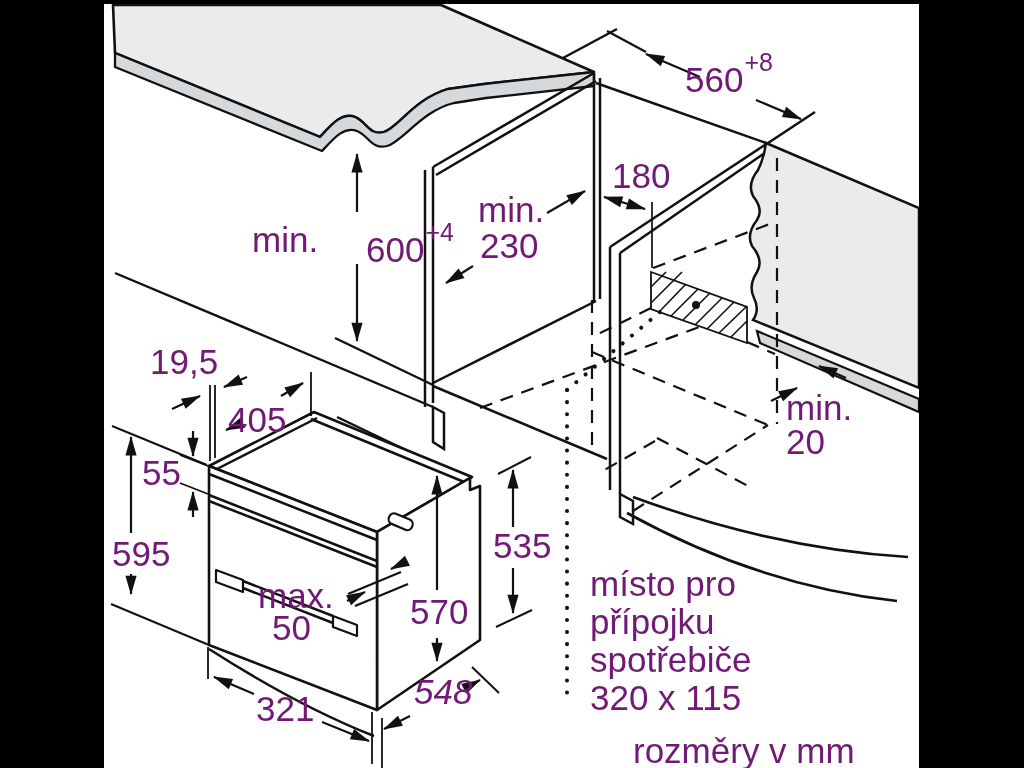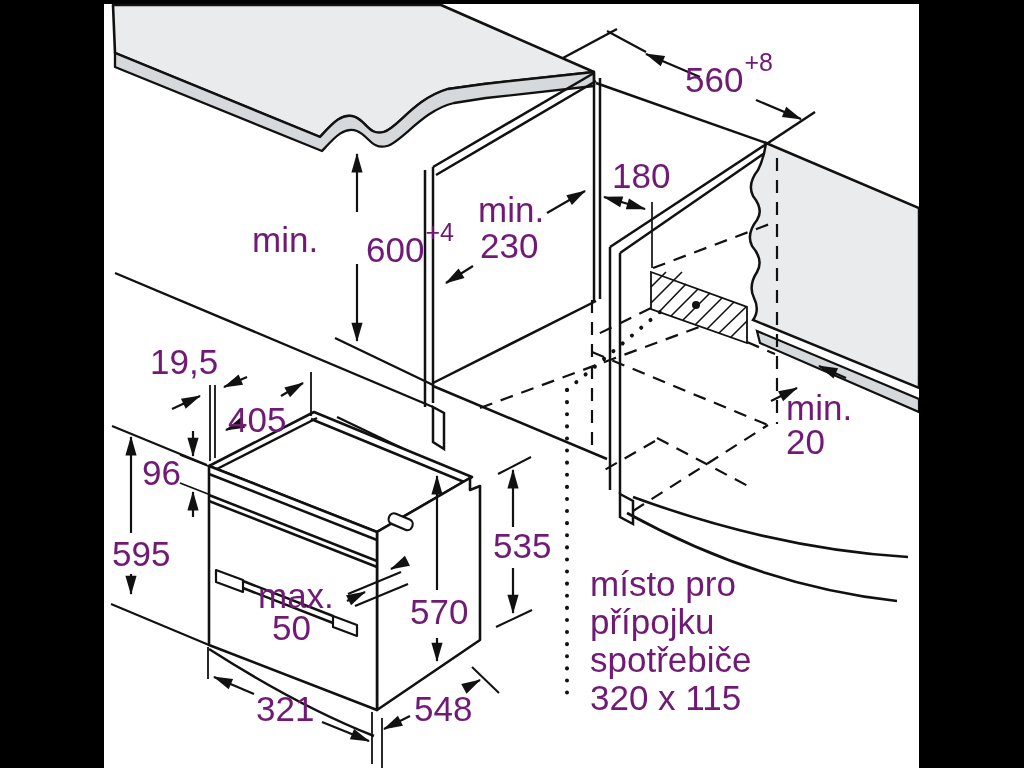--- a/index.html
+++ b/index.html
@@ -194,29 +194,30 @@
   <div class="lbl" style="left:252px;top:222px;">min.</div>
   <div class="lbl" style="left:366px;top:222px;"><span>600</span><sup>+4</sup></div>
   <div class="lbl" style="left:478px;top:192px;">min.</div>
   <div class="lbl" style="left:480px;top:228px;">230</div>
   <div class="lbl" style="left:685px;top:52px;"><span>560</span><sup>+8</sup></div>
   <div class="lbl" style="left:612px;top:158px;">180</div>
   <div class="lbl" style="left:786px;top:390px;">min.</div>
   <div class="lbl" style="left:786px;top:424px;">20</div>
   <div class="lbl" style="left:150px;top:344px;">19,5</div>
   <div class="lbl" style="left:228px;top:390px;margin-top:12px;">405</div>
-  <div class="lbl" style="left:142px;top:455px;">96</div>
+  <div class="lbl" style="left:142px;top:455px;">55</div>
   <div class="lbl" style="left:112px;top:536px;">595</div>
   <div class="lbl" style="left:258px;top:578px;">max.</div>
   <div class="lbl" style="left:272px;top:610px;">50</div>
   <div class="lbl" style="left:410px;top:594px;">570</div>
   <div class="lbl" style="left:493px;top:528px;">535</div>
   <div class="lbl" style="left:256px;top:691px;">321</div>
-  <div class="lbl" style="left:414px;top:691px;">548</div>
+  <div class="lbl" style="left:414px;top:674px;font-style:italic;">548</div>
   <div class="lbl" style="left:590px;top:566px;">místo pro</div>
   <div class="lbl" style="left:590px;top:604px;">přípojku</div>
   <div class="lbl" style="left:590px;top:642px;">spotřebiče</div>
   <div class="lbl" style="left:590px;top:680px;">320 x 115</div>
+  <div class="lbl" style="left:633px;top:733px;">rozměry v mm</div>
 
   <div class="bar" id="bar-left"></div>
   <div class="bar" id="bar-right"></div>
   <div id="bar-top"></div>
 </div>
 
 </body></html>

